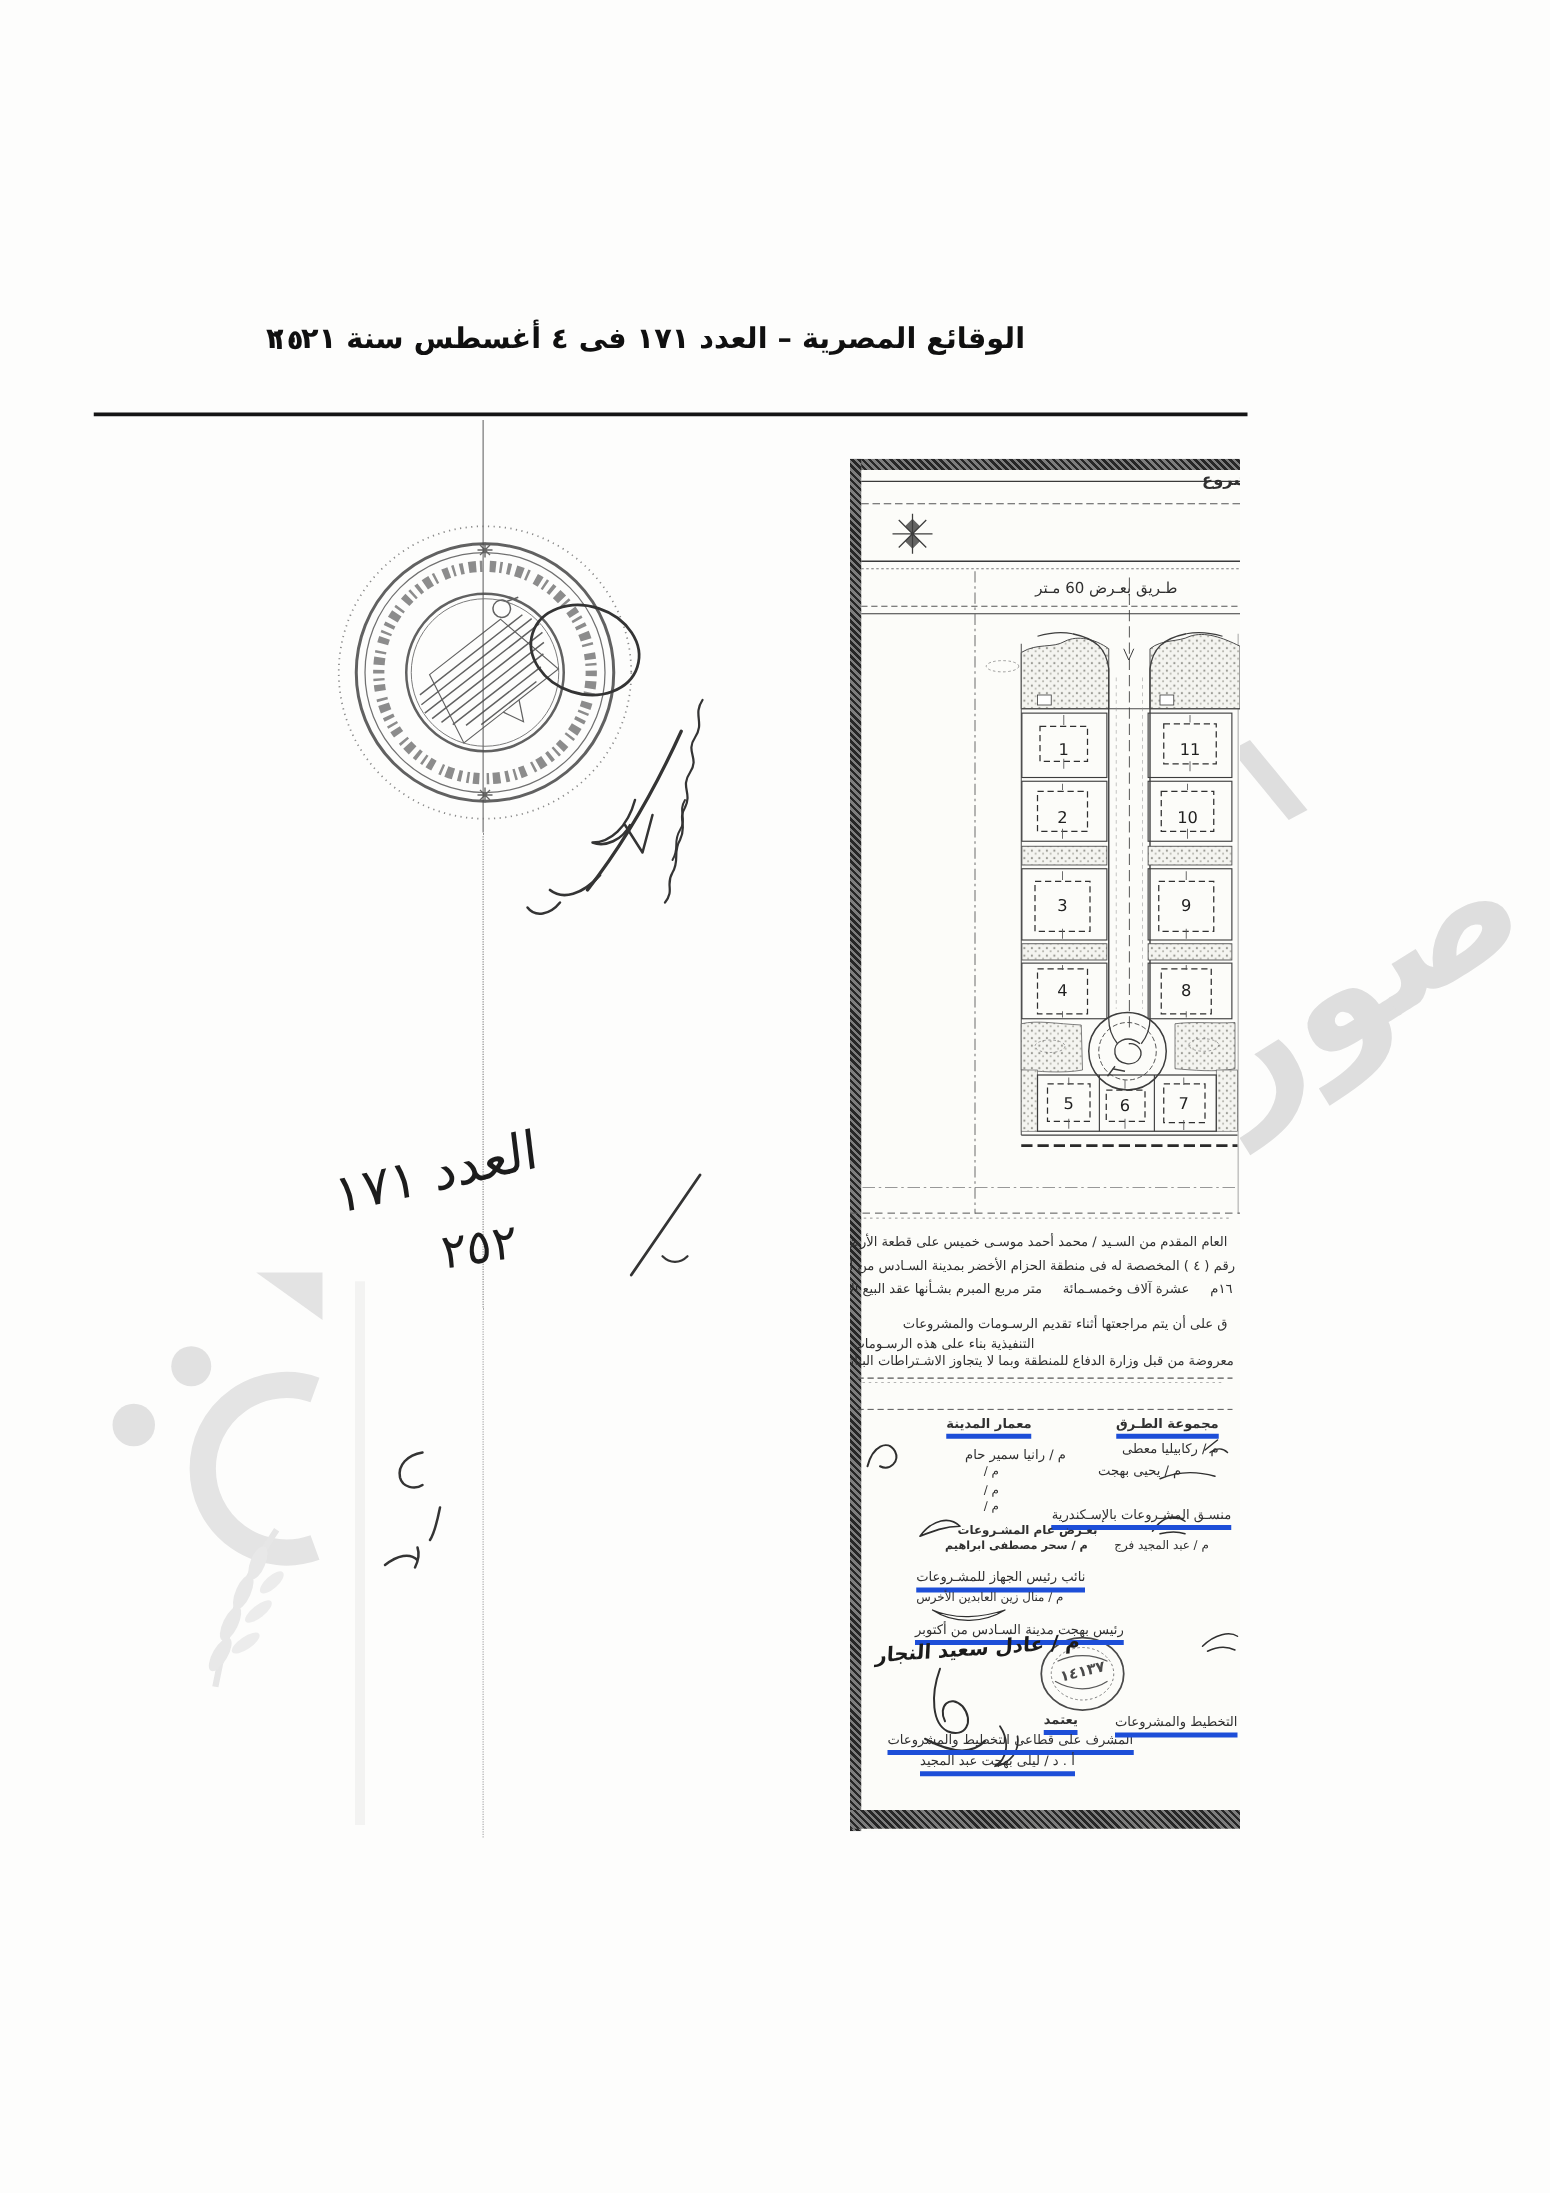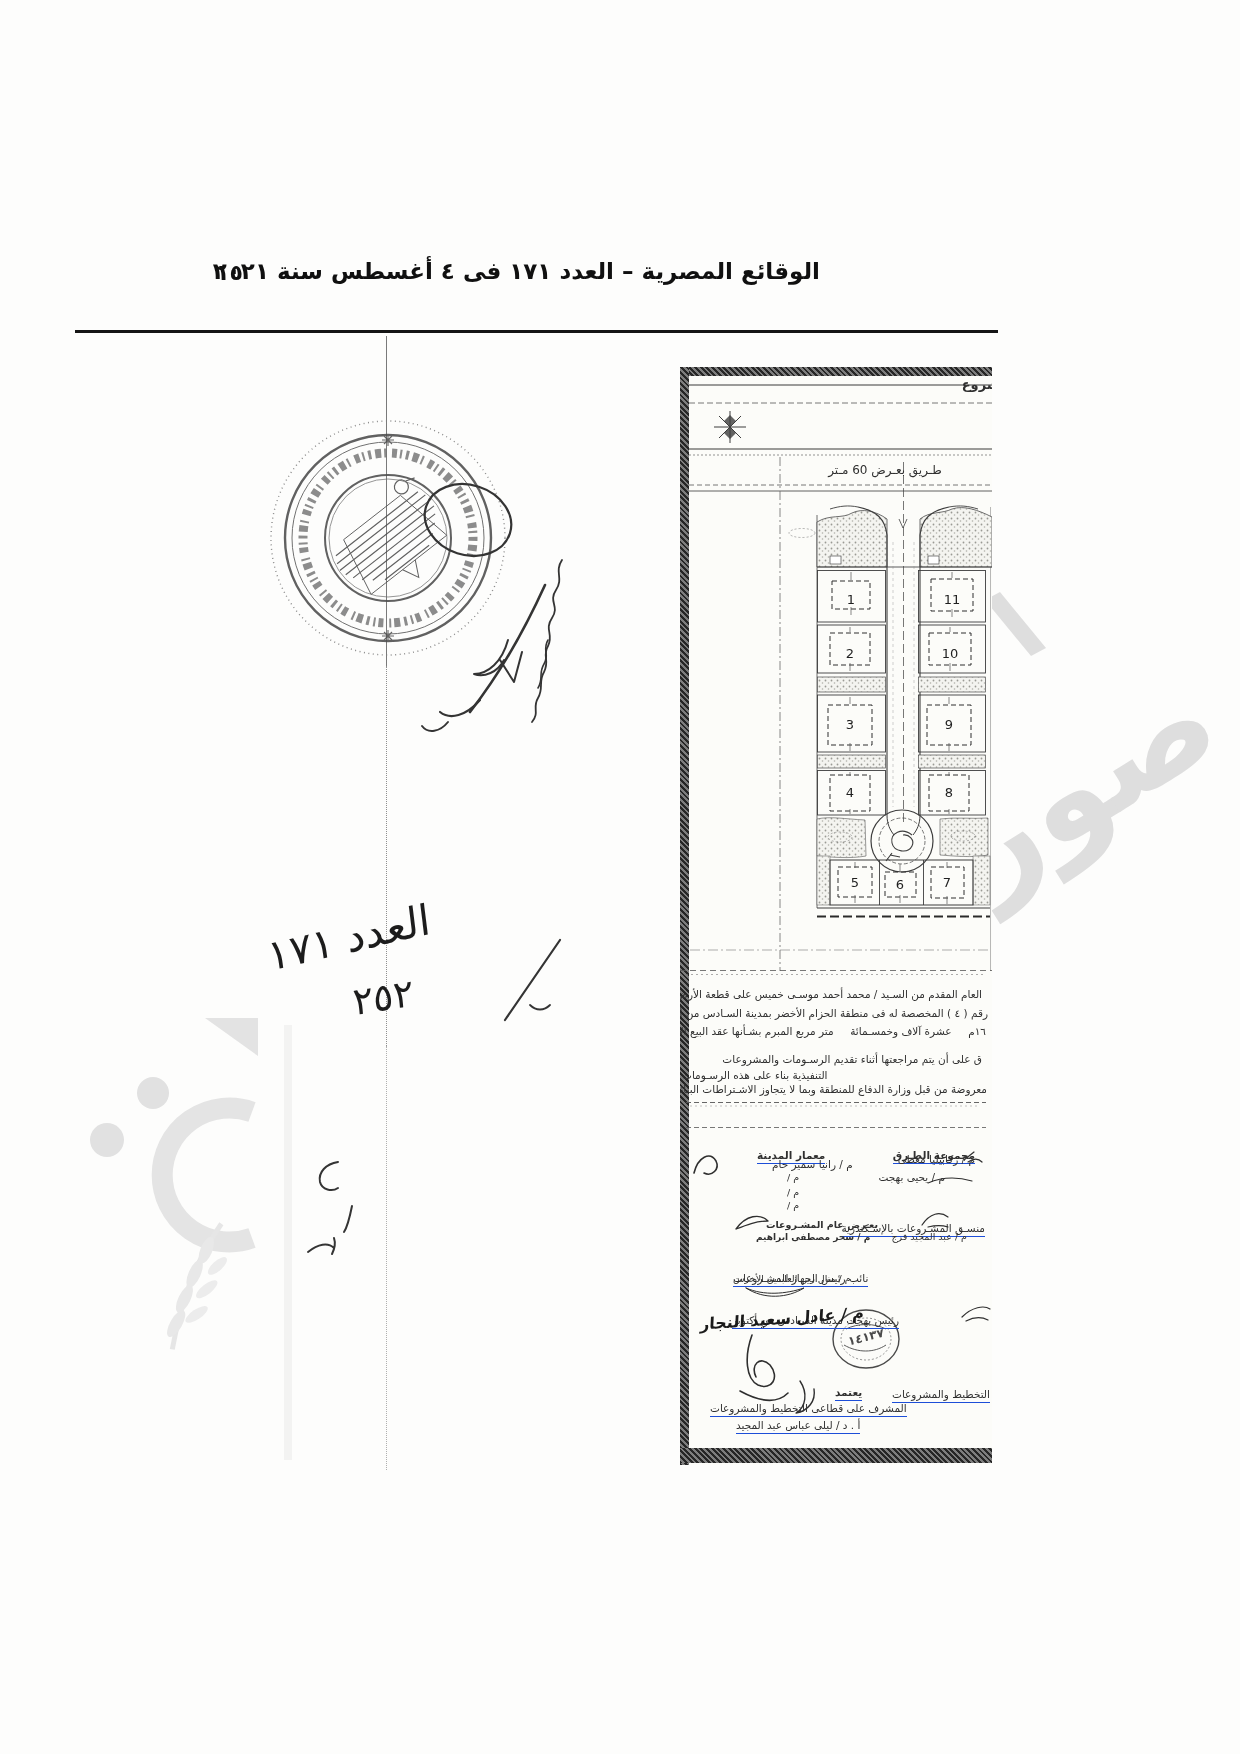--- a/index.html
+++ b/index.html
@@ -10,21 +10,21 @@
   .hdr-title{font-weight:bold;font-size:23px;color:#101010;letter-spacing:-0.5px;}
   .hdr-num{font-weight:bold;font-size:22px;color:#101010;}
   .rule{background:#151515;}
   .fold{border-left:1px solid #7a7a7a;}
   .fold-dot{border-left:1px dotted #8f8f8f;}
   
   .plan{position:absolute;left:680px;top:367px;width:312px;height:1098px;overflow:hidden;background:#fcfcf9;}
   .hatch{background:repeating-linear-gradient(45deg,#262626 0 2px,#7d7d7d 2px 4px);}
   .plan-svg{position:absolute;left:0;top:0;}
   .plan-text{position:absolute;direction:rtl;white-space:pre;color:#303030;line-height:1.25;}
-  .u{border-bottom:1px solid #1d4ed8;padding-bottom:1px;margin-top:16px;}
+  .u{border-bottom:4px solid #1d4ed8;padding-bottom:1px;}
   .hand{font-weight:bold;color:#1b1b1b;transform:rotate(-4deg) skewX(-7deg);}
   .stamp-num{transform:rotate(-14deg) skewX(-5deg);font-weight:bold;color:#4a4a4a;}
   .p-line{font-size:10.5px;}
   .sg{font-size:10.5px;}
   .sg-sm{font-size:9.5px;}
   svg text{font-family:"DejaVu Sans",sans-serif;}
 </style>
 </head>
 <body>
 
@@ -231,21 +231,21 @@
     <div class="plan-text sg u" style="left:53px;top:889px;">نائب رئيس الجهاز للمشـروعات</div>
     <div class="plan-text sg-sm" style="left:53px;top:906px;">م / منال زين العابدين الأخرس</div>
 
     <div class="plan-text sg u" style="left:52px;top:931px;">رئيس بهجت مدينة السـادس من أكتوبر</div>
     <div class="plan-text hand" style="left:20px;top:942px;font-size:16px;">م / عادل سعيد النجار</div>
 
     <div class="plan-text stamp-num" style="left:158px;top:963px;width:56px;text-align:center;font-size:12px;">١٤١٣٧</div>
 
     <div class="plan-text sg u" style="left:155px;top:1003px;font-weight:bold;">يعتمد</div>
     <div class="plan-text sg u" style="left:30px;top:1019px;">المشرف على قطاعى التخطيط والمشروعات</div>
-    <div class="plan-text sg u" style="left:56px;top:1036px;">أ . د / ليلى عباس عبد المجيد</div>
+    <div class="plan-text sg u" style="left:56px;top:1036px;">أ . د / ليلى بهجت عبد المجيد</div>
 
     <div class="plan-text sg u" style="right:2px;top:1005px;">التخطيط والمشروعات</div>
   </div>
 
   <svg class="abs" style="left:0;top:0;pointer-events:none;" width="1240" height="1754" viewBox="0 0 1240 1754">
 
     <g fill="none" opacity=".88">
       <circle cx="388" cy="538" r="117" stroke="#7b7b7b" stroke-width="1.4" stroke-dasharray="1 3.5"></circle>
       <circle cx="388" cy="538" r="103" stroke="#4c4c4c" stroke-width="2.4"></circle>
       <circle cx="388" cy="538" r="96" stroke="#5d5d5d" stroke-width="1"></circle>

